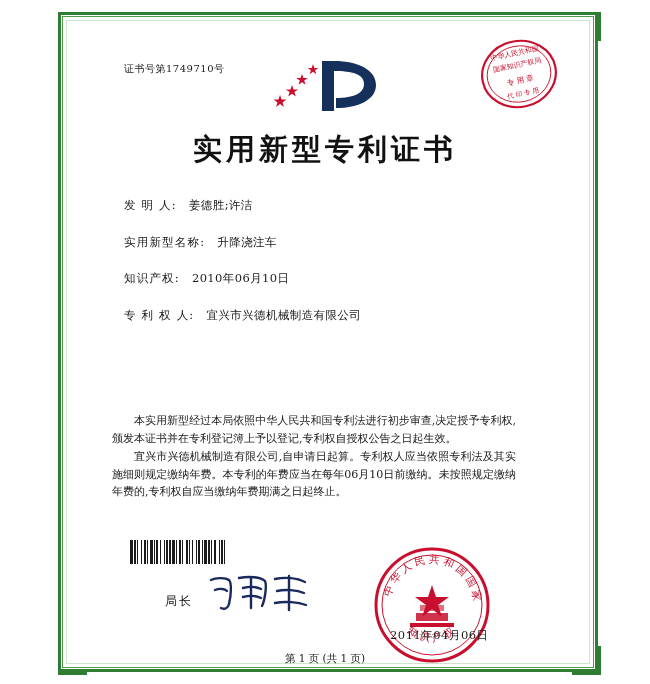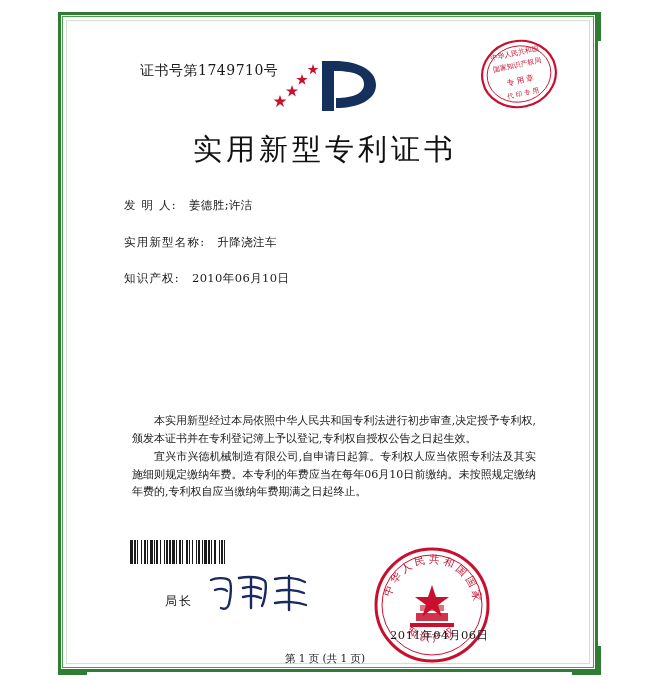--- a/index.html
+++ b/index.html
@@ -80,21 +80,21 @@
   }
 
   
   .title {
     position: absolute;
     left: 0;
     top: 130px;
     width: 650px;
     text-align: center;
     font-family: "DejaVu Serif", serif;
-    font-weight: normal;
+    font-weight: bold;
     font-size: 29px;
     letter-spacing: 4px;
     color: #111111;
   }
 
   
   .fields {
     position: absolute;
     left: 124px;
     top: 198px;
@@ -107,21 +107,21 @@
     margin-bottom: 21.5px;
     white-space: nowrap;
     letter-spacing: 0.4px;
   }
   .field-row .lbl { letter-spacing: 1.2px; }
   .field-row .val { margin-left: 8px; }
 
   
   .body-text {
     position: absolute;
-    left: 132px;
+    left: 112px;
     top: 412px;
     width: 404px;
     font-family: "DejaVu Serif", serif;
     font-size: 11px;
     line-height: 17.5px;
     color: #1a1a1a;
     text-align: justify;
   }
   .body-text p {
     margin: 0 0 1px 0;
@@ -194,24 +194,23 @@
     font-size: 10.5px;
     color: #1a1a1a;
   }
 
   
   .cert-no {
     position: absolute;
     left: 124px;
     top: 62px;
     font-family: "DejaVu Serif", serif;
-    font-size: 14px;
+    font-size: 10px;
     color: #1a1a1a;
     letter-spacing: 0.5px;
-    margin-left: 16px;
   }
 </style>
 </head>
 <body>
 
 <div class="page">
 
   <div class="border-outer"></div>
   <div class="border-inner"></div>
   <div class="border-hair"></div>
@@ -258,20 +257,24 @@
       <span class="lbl">发 明 人:</span>
       <span class="val">姜德胜;许洁</span>
     </div>
     <div class="field-row">
       <span class="lbl">实用新型名称:</span>
       <span class="val">升降浇注车</span>
     </div>
     <div class="field-row">
       <span class="lbl">知识产权:</span>
       <span class="val">2010年06月10日</span>
+    </div>
+    <div class="field-row">
+      <span class="lbl">专 利 权 人:</span>
+      <span class="val">宜兴市兴德机械制造有限公司</span>
     </div>
   </div>
 
   <div class="body-text">
     <p>本实用新型经过本局依照中华人民共和国专利法进行初步审查,决定授予专利权,颁发本证书并在专利登记簿上予以登记,专利权自授权公告之日起生效。</p>
     <p>宜兴市兴德机械制造有限公司,自申请日起算。专利权人应当依照专利法及其实施细则规定缴纳年费。本专利的年费应当在每年06月10日前缴纳。未按照规定缴纳年费的,专利权自应当缴纳年费期满之日起终止。</p>
   </div>
 
   <div class="barcode"><i style="width:3px"></i><i style="width:1px;background:transparent"></i><i style="width:2px"></i><i style="width:1px;background:transparent"></i><i style="width:1px"></i><i style="width:3px;background:transparent"></i><i style="width:1px"></i><i style="width:2px;background:transparent"></i><i style="width:2px"></i><i style="width:1px;background:transparent"></i><i style="width:1px"></i><i style="width:2px;background:transparent"></i><i style="width:3px"></i><i style="width:1px;background:transparent"></i><i style="width:1px"></i><i style="width:1px;background:transparent"></i><i style="width:2px"></i><i style="width:2px;background:transparent"></i><i style="width:1px"></i><i style="width:3px;background:transparent"></i><i style="width:1px"></i><i style="width:1px;background:transparent"></i><i style="width:2px"></i><i style="width:1px;background:transparent"></i><i style="width:2px"></i><i style="width:1px;background:transparent"></i><i style="width:3px"></i><i style="width:1px;background:transparent"></i><i style="width:1px"></i><i style="width:2px;background:transparent"></i><i style="width:2px"></i><i style="width:1px;background:transparent"></i><i style="width:1px"></i><i style="width:3px;background:transparent"></i><i style="width:2px"></i><i style="width:1px;background:transparent"></i><i style="width:1px"></i><i style="width:2px;background:transparent"></i><i style="width:1px"></i><i style="width:3px;background:transparent"></i><i style="width:1px"></i><i style="width:1px;background:transparent"></i><i style="width:2px"></i><i style="width:2px;background:transparent"></i><i style="width:1px"></i><i style="width:1px;background:transparent"></i><i style="width:3px"></i><i style="width:1px;background:transparent"></i><i style="width:2px"></i><i style="width:1px;background:transparent"></i><i style="width:1px"></i><i style="width:2px;background:transparent"></i><i style="width:2px"></i><i style="width:3px;background:transparent"></i><i style="width:1px"></i><i style="width:1px;background:transparent"></i><i style="width:2px"></i><i style="width:1px;background:transparent"></i><i style="width:1px"></i><i style="width:3px;background:transparent"></i></div>
 

